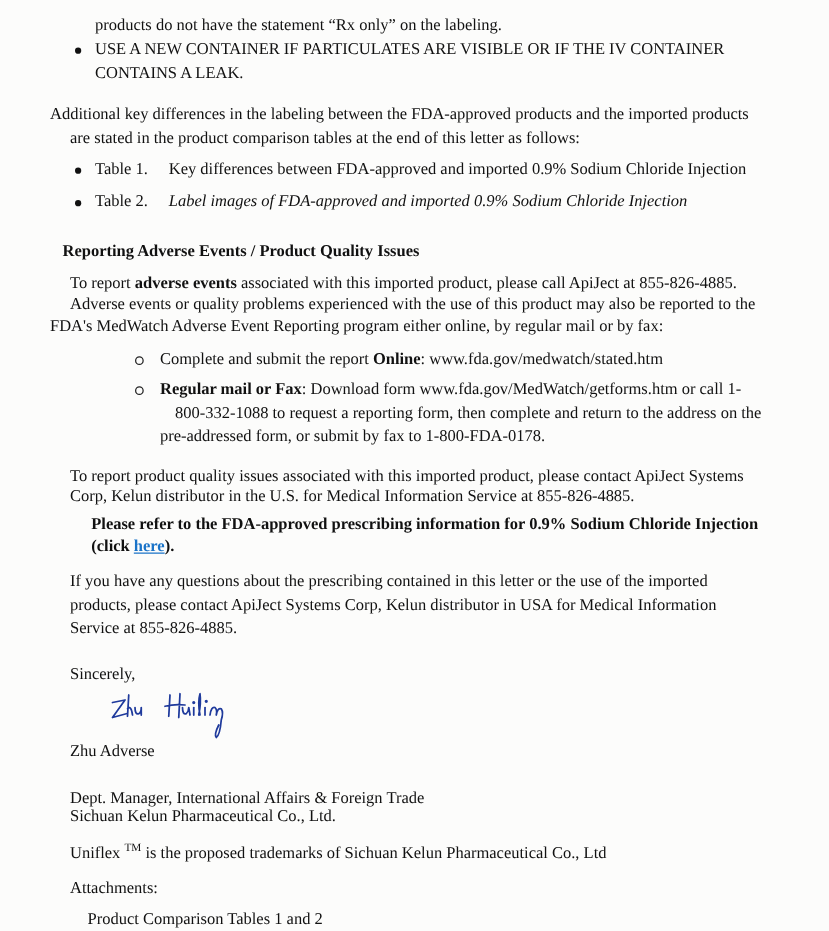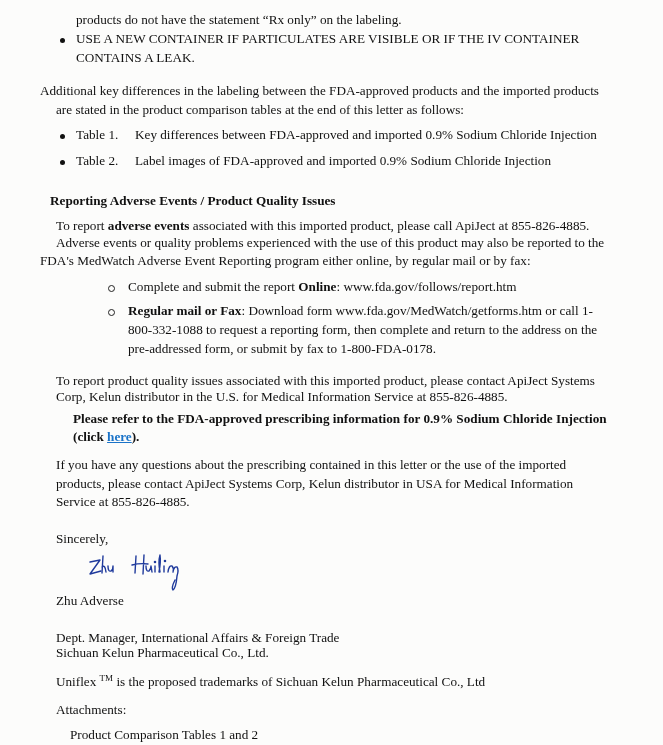--- a/index.html
+++ b/index.html
@@ -44,41 +44,41 @@
 
 <div>
   <div>
     <span class="bullet-dot" style="left:60px; top:134px;"></span>
     <div class="abs line" style="left:76px; top:125px;">Table 1.</div>
     <div class="abs line" style="left:135px; top:125px;">Key differences between FDA-approved and imported 0.9% Sodium Chloride Injection</div>
   </div>
   <div>
     <span class="bullet-dot" style="left:60px; top:160px;"></span>
     <div class="abs line" style="left:76px; top:151px;">Table 2.</div>
-    <div class="abs line" style="left:135px; top:151px;">Label images of FDA-approved and imported 0.9% Sodium Chloride Injection</div>
+    <div class="abs line" style="left:135px; top:151px;font-style:italic;">Label images of FDA-approved and imported 0.9% Sodium Chloride Injection</div>
   </div>
 </div>
 
 <div class="abs line bold" style="left:50px; top:191px;">Reporting Adverse Events / Product Quality Issues</div>
 
 <div>
   <div class="abs line" style="left:56px; top:216px;"><span>To report </span><span class="bold">adverse events</span><span> associated with this imported product, please call ApiJect at 855-826-4885.</span></div>
   <div class="abs line" style="left:56px; top:233px;">Adverse events or quality problems experienced with the use of this product may also be reported to the</div>
   <div class="abs line" style="left:40px; top:251px;">FDA's MedWatch Adverse Event Reporting program either online, by regular mail or by fax:</div>
 </div>
 
 <div>
   <div>
     <span class="circle-bullet" style="left:108px; top:285px;"></span>
-    <div class="abs line" style="left:128px; top:277px;"><span>Complete and submit the report </span><span class="bold">Online</span><span>: www.fda.gov/follows/report.htm</span></div>
+    <div class="abs line" style="left:128px; top:277px;"><span>Complete and submit the report </span><span class="bold">Online</span><span>: www.fda.gov/medwatch/stated.htm</span></div>
   </div>
   <div>
     <span class="circle-bullet" style="left:108px; top:309px;"></span>
     <div class="abs line" style="left:128px; top:301px;"><span class="bold">Regular mail or Fax</span><span>: Download form www.fda.gov/MedWatch/getforms.htm or call 1-</span></div>
-    <div class="abs line" style="left:128px; top:320px;">800-332-1088 to request a reporting form, then complete and return to the address on the</div>
+    <div class="abs line" style="left:140px; top:320px;">800-332-1088 to request a reporting form, then complete and return to the address on the</div>
     <div class="abs line" style="left:128px; top:339px;">pre-addressed form, or submit by fax to 1-800-FDA-0178.</div>
   </div>
 </div>
 
 <div>
   <div class="abs line" style="left:56px; top:371px;">To report product quality issues associated with this imported product, please contact ApiJect Systems</div>
   <div class="abs line" style="left:56px; top:387px;">Corp, Kelun distributor in the U.S. for Medical Information Service at 855-826-4885.</div>
 </div>
 
 <div>

